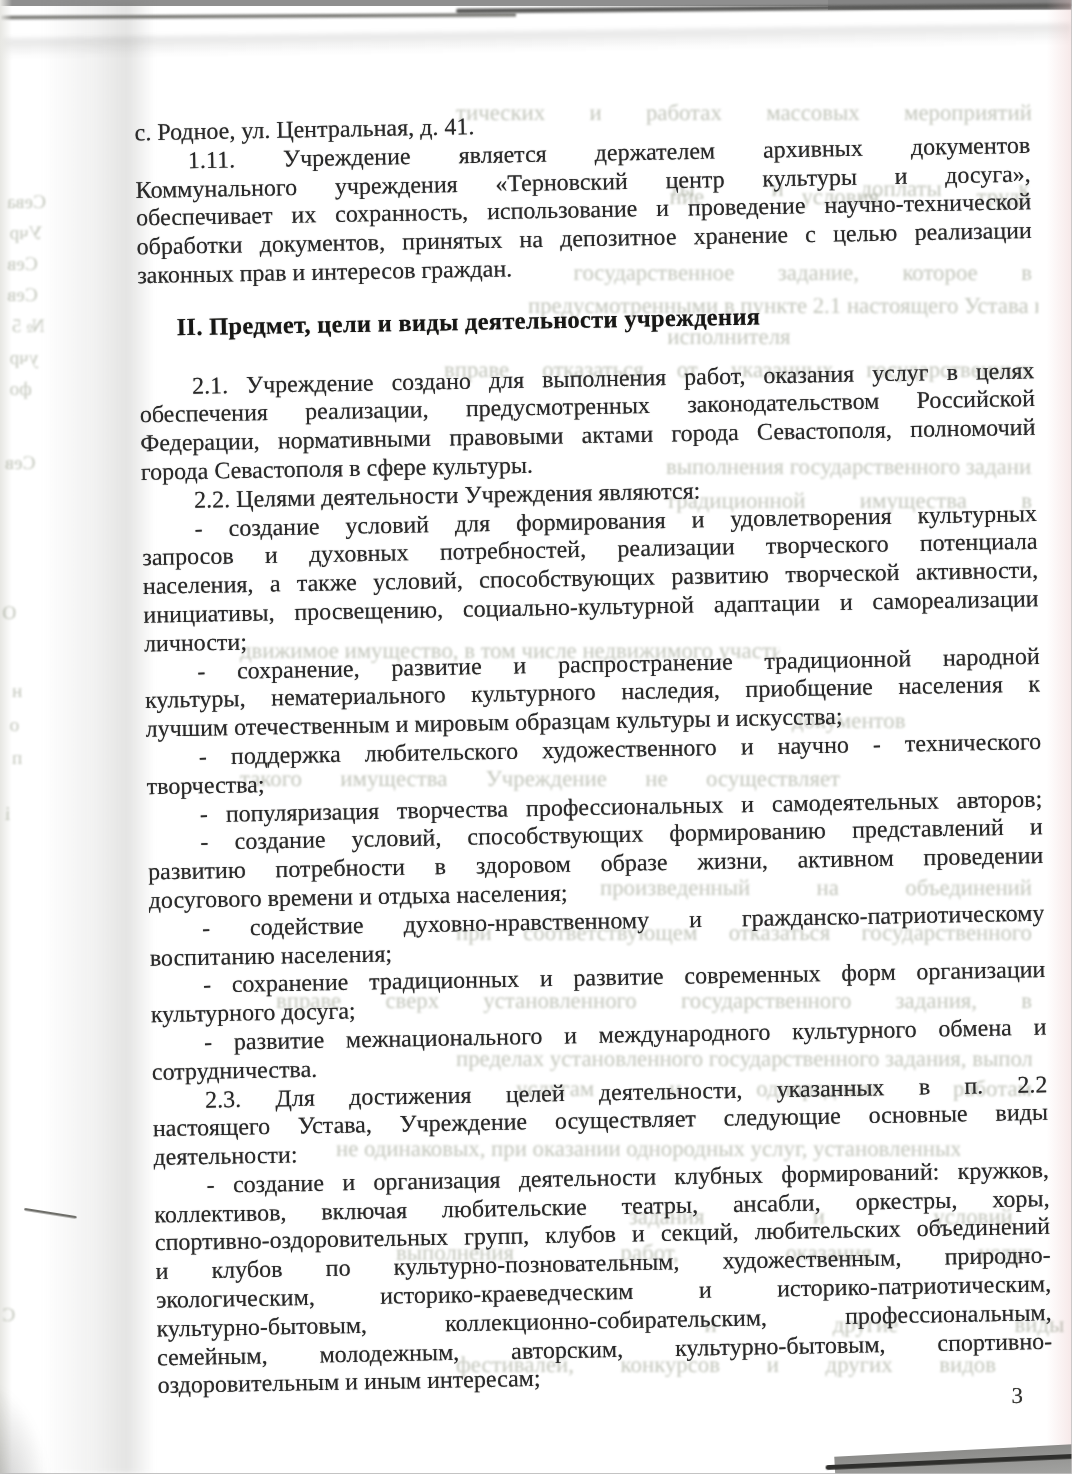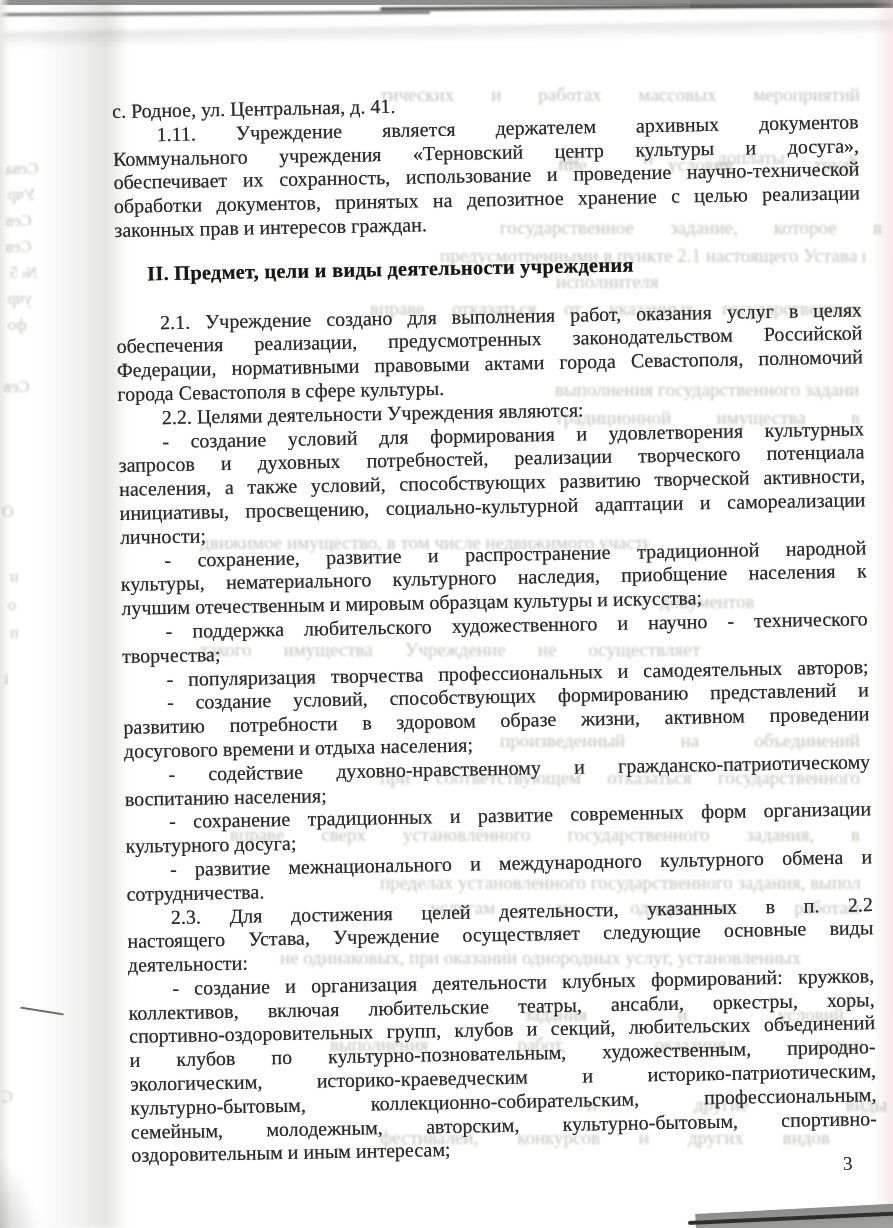--- a/index.html
+++ b/index.html
@@ -74,21 +74,21 @@
   <div class="right-tint"></div>
   <div class="bl-shade"></div>
   <div class="crease"></div>
   <div class="br-grey"></div>
   <div class="br-line"></div>
 
   <div id="ghostR">
       <div class="ghost" style="top: 85px; left: 380px; width: 480px;">тических и работах массовых мероприятий</div>
       <div class="ghost" style="top: 116px; left: 558px; width: 300px; margin-top: 39px;">ние условия труда</div>
       <div class="ghost" style="top: 148px; left: 558px; width: 300px;">ты и доплаты к</div>
-      <div class="ghost" style="top: 218px; left: 500px; width: 382px;">государственное задание, которое в</div>
+      <div class="ghost" style="top: 218px; left: 478px; width: 382px;">государственное задание, которое в</div>
       <div class="ghost" style="top: 246px; left: 440px; width: 425px;">предусмотренными в пункте 2.1 настоящего Устава видами</div>
       <div class="ghost" style="top: 272px; left: 556px; width: 205px;">исполнителя</div>
       <div class="ghost" style="top: 299px; left: 370px; width: 490px;">вправе отказаться от указанных государственных</div>
       <div class="ghost" style="top: 380px; left: 555px; width: 305px;">выполнения государственного задания</div>
       <div class="ghost" style="top: 408px; left: 555px; width: 305px;">традиционной имущества в</div>
       <div class="ghost" style="top: 533px; left: 200px; width: 450px;">движимое имущество, в том числе недвижимого участия</div>
       <div class="ghost" style="top: 592px; left: 660px; width: 200px;">документов</div>
       <div class="ghost" style="top: 640px; left: 200px; width: 500px;">такого имущества Учреждение не осуществляет</div>
       <div class="ghost" style="top: 731px; left: 500px; width: 360px;">произведенный на объединений</div>
       <div class="ghost" style="top: 768px; left: 380px; width: 480px;">при соответствующем отказаться государственного</div>

